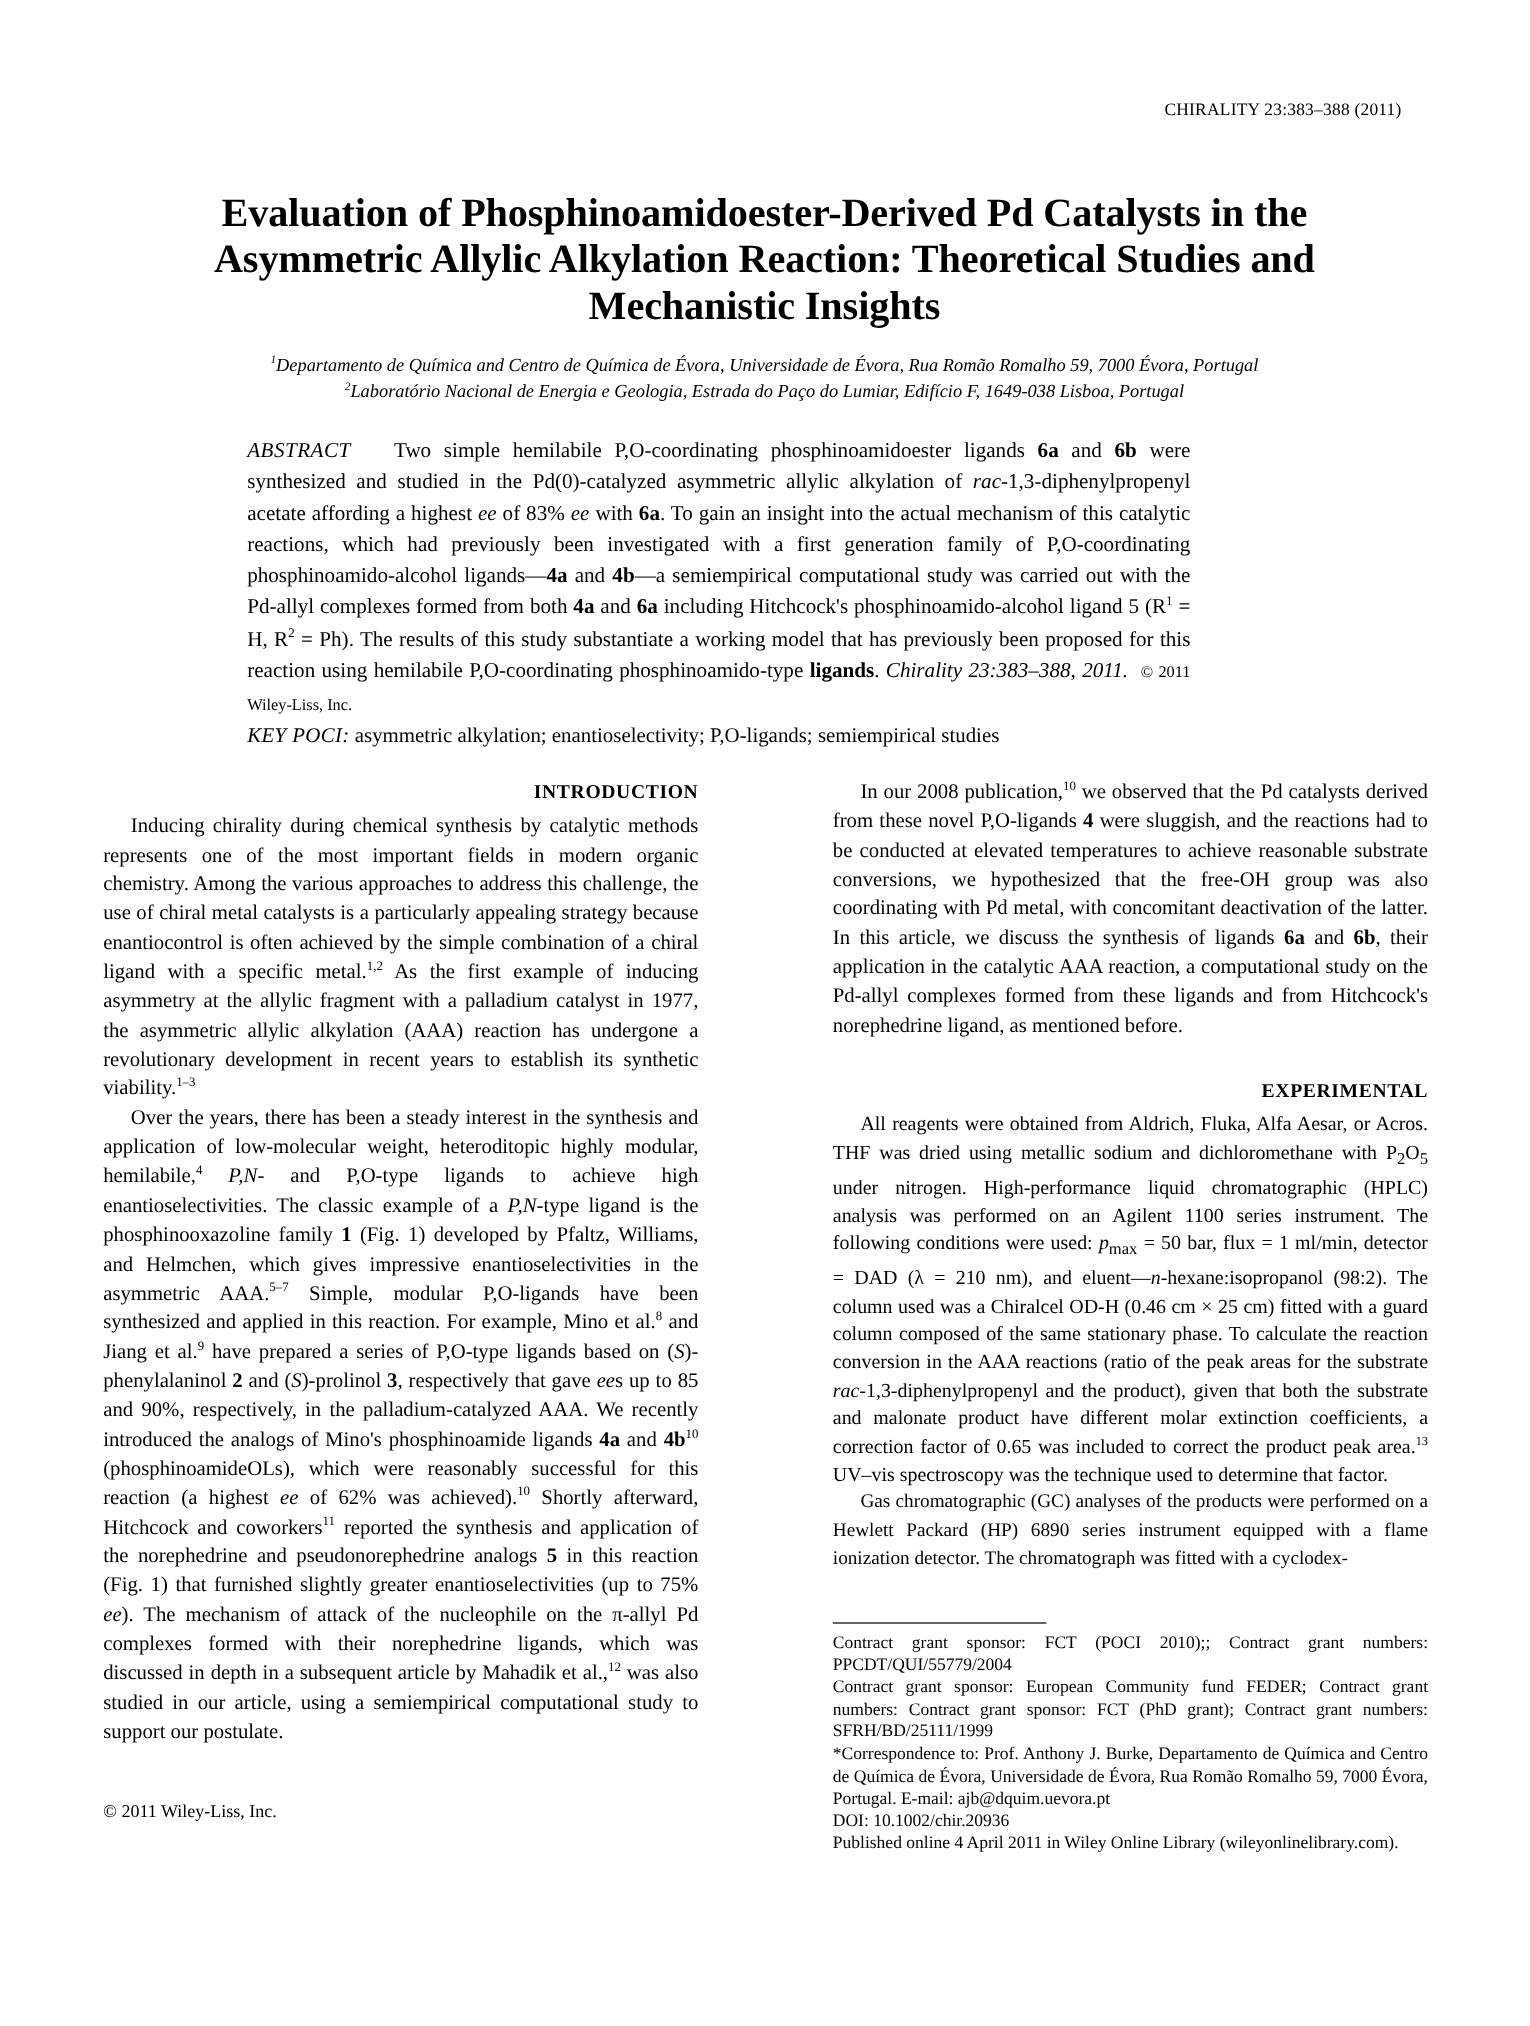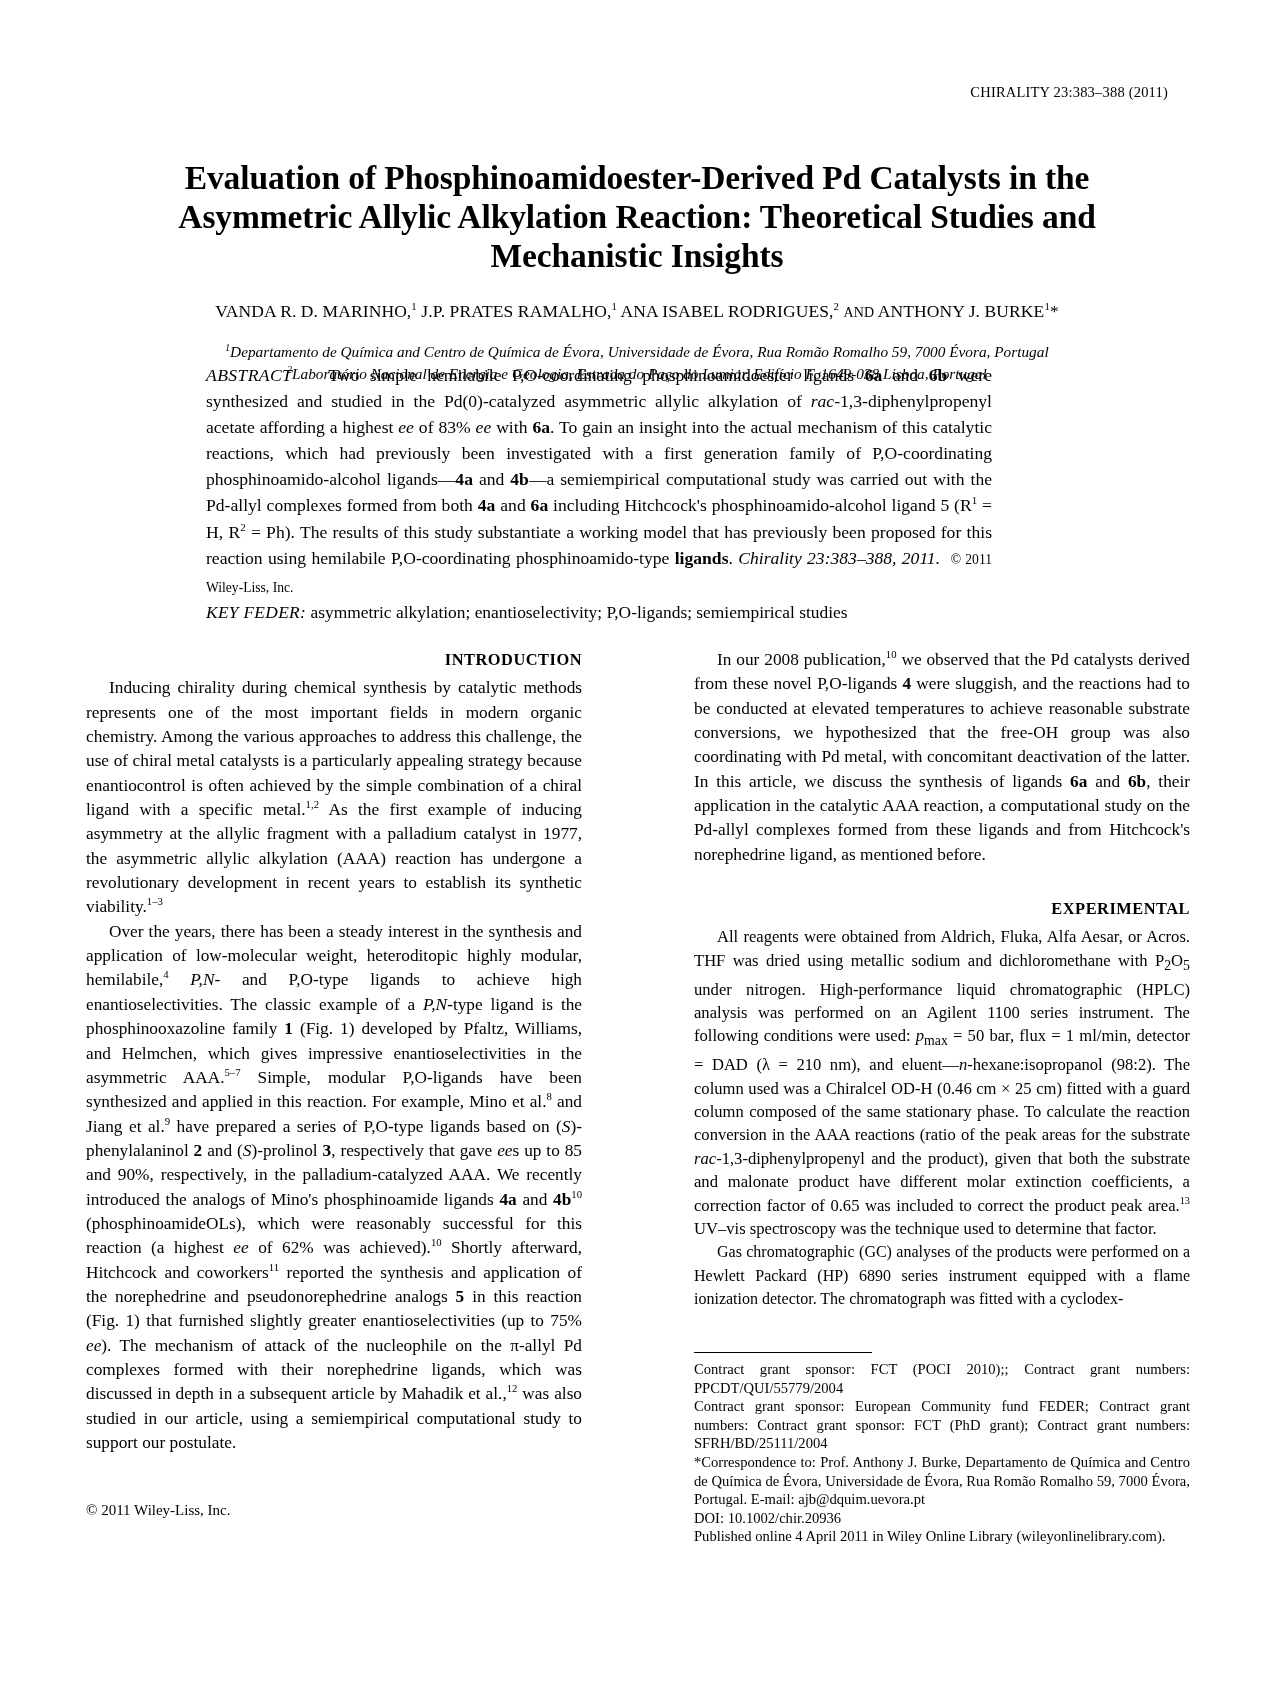--- a/index.html
+++ b/index.html
@@ -161,36 +161,33 @@
 </head>
 <body>
 
 <div class="page">
 
   <div class="running-head">CHIRALITY 23:383–388 (2011)</div>
 
   <div class="title-block">
     <h1 class="paper-title">Evaluation of Phosphinoamidoester-Derived Pd Catalysts in the Asymmetric Allylic Alkylation Reaction: Theoretical Studies and Mechanistic Insights</h1>
 
-    <div class="authors">
-      VANDA R. D. MARINHO,<sup>1</sup> J.P. PRATES RAMALHO,<sup>1</sup> ANA ISABEL RODRIGUES,<sup>2</sup> <span class="small">AND</span> ANTHONY J. BURKE<sup>1</sup>*
-    </div>
 
     <div class="affil">
       <div><sup>1</sup>Departamento de Química and Centro de Química de Évora, Universidade de Évora, Rua Romão Romalho 59, 7000 Évora, Portugal</div>
       <div><sup>2</sup>Laboratório Nacional de Energia e Geologia, Estrada do Paço do Lumiar, Edifício F, 1649-038 Lisboa, Portugal</div>
     </div>
   </div>
 
   <div class="abstract">
     <span class="abstract-label">ABSTRACT</span><span class="abstract-gap"></span>Two simple hemilabile P,O-coordinating phosphinoamidoester ligands <span class="b">6a</span> and <span class="b">6b</span> were synthesized and studied in the Pd(0)-catalyzed asymmetric allylic alkylation of <span class="i">rac</span>-1,3-diphenylpropenyl acetate affording a highest <span class="i">ee</span> of 83% <span class="i">ee</span> with <span class="b">6a</span>. To gain an insight into the actual mechanism of this catalytic reactions, which had previously been investigated with a first generation family of P,O-coordinating phosphinoamido-alcohol ligands—<span class="b">4a</span> and <span class="b">4b</span>—a semiempirical computational study was carried out with the Pd-allyl complexes formed from both <span class="b">4a</span> and <span class="b">6a</span> including Hitchcock's phosphinoamido-alcohol ligand 5 (R<sup>1</sup> = H, R<sup>2</sup> = Ph). The results of this study substantiate a working model that has previously been proposed for this reaction using hemilabile P,O-coordinating phosphinoamido-type <span class="b">ligands</span>. <span class="i">Chirality 23:383–388, 2011.</span> &nbsp;<span class="copy">© 2011 Wiley-Liss, Inc.</span>
   </div>
 
   <div class="keywords">
-    <span class="kw-label">KEY FEDER:</span>
+    <span class="kw-label">KEY POCI:</span>
     <span>asymmetric alkylation; enantioselectivity; P,O-ligands; semiempirical studies</span>
   </div>
 
   <div class="col col-left">
     <div class="sec-head">INTRODUCTION</div>
     <p>Inducing chirality during chemical synthesis by catalytic methods represents one of the most important fields in modern organic chemistry. Among the various approaches to address this challenge, the use of chiral metal catalysts is a particularly appealing strategy because enantiocontrol is often achieved by the simple combination of a chiral ligand with a specific metal.<sup>1,2</sup> As the first example of inducing asymmetry at the allylic fragment with a palladium catalyst in 1977, the asymmetric allylic alkylation (AAA) reaction has undergone a revolutionary development in recent years to establish its synthetic viability.<sup>1–3</sup></p>
     <p>Over the years, there has been a steady interest in the synthesis and application of low-molecular weight, heteroditopic highly modular, hemilabile,<sup>4</sup> <span class="i">P,N</span>- and P,O-type ligands to achieve high enantioselectivities. The classic example of a <span class="i">P,N</span>-type ligand is the phosphinooxazoline family <span class="b">1</span> (Fig. 1) developed by Pfaltz, Williams, and Helmchen, which gives impressive enantioselectivities in the asymmetric AAA.<sup>5–7</sup> Simple, modular P,O-ligands have been synthesized and applied in this reaction. For example, Mino et al.<sup>8</sup> and Jiang et al.<sup>9</sup> have prepared a series of P,O-type ligands based on (<span class="i">S</span>)-phenylalaninol <span class="b">2</span> and (<span class="i">S</span>)-prolinol <span class="b">3</span>, respectively that gave <span class="i">ee</span>s up to 85 and 90%, respectively, in the palladium-catalyzed AAA. We recently introduced the analogs of Mino's phosphinoamide ligands <span class="b">4a</span> and <span class="b">4b</span><sup>10</sup> (phosphinoamideOLs), which were reasonably successful for this reaction (a highest <span class="i">ee</span> of 62% was achieved).<sup>10</sup> Shortly afterward, Hitchcock and coworkers<sup>11</sup> reported the synthesis and application of the norephedrine and pseudonorephedrine analogs <span class="b">5</span> in this reaction (Fig. 1) that furnished slightly greater enantioselectivities (up to 75% <span class="i">ee</span>). The mechanism of attack of the nucleophile on the π-allyl Pd complexes formed with their norephedrine ligands, which was discussed in depth in a subsequent article by Mahadik et al.,<sup>12</sup> was also studied in our article, using a semiempirical computational study to support our postulate.</p>
   </div>
 
   <div class="col col-right">
@@ -200,21 +197,21 @@
     <div class="sec-head">EXPERIMENTAL</div>
 
     <p style="font-size:16.6px;line-height:23.4px;">All reagents were obtained from Aldrich, Fluka, Alfa Aesar, or Acros. THF was dried using metallic sodium and dichloromethane with P<sub>2</sub>O<sub>5</sub> under nitrogen. High-performance liquid chromatographic (HPLC) analysis was performed on an Agilent 1100 series instrument. The following conditions were used: <span class="i">p</span><sub>max</sub> = 50 bar, flux = 1 ml/min, detector = DAD (λ = 210 nm), and eluent—<span class="i">n</span>-hexane:isopropanol (98:2). The column used was a Chiralcel OD-H (0.46 cm × 25 cm) fitted with a guard column composed of the same stationary phase. To calculate the reaction conversion in the AAA reactions (ratio of the peak areas for the substrate <span class="i">rac</span>-1,3-diphenylpropenyl and the product), given that both the substrate and malonate product have different molar extinction coefficients, a correction factor of 0.65 was included to correct the product peak area.<sup>13</sup> UV–vis spectroscopy was the technique used to determine that factor.</p>
 
     <p style="font-size:16px;line-height:23.4px;">Gas chromatographic (GC) analyses of the products were performed on a Hewlett Packard (HP) 6890 series instrument equipped with a flame ionization detector. The chromatograph was fitted with a cyclodex-</p>
   </div>
 
   <div class="footnotes">
     <div class="fn-rule"></div>
     <p>Contract grant sponsor: FCT (POCI 2010);; Contract grant numbers: PPCDT/QUI/55779/2004</p>
-    <p>Contract grant sponsor: European Community fund FEDER; Contract grant numbers: Contract grant sponsor: FCT (PhD grant); Contract grant numbers: SFRH/BD/25111/2004</p>
+    <p>Contract grant sponsor: European Community fund FEDER; Contract grant numbers: Contract grant sponsor: FCT (PhD grant); Contract grant numbers: SFRH/BD/25111/1999</p>
     <p>*Correspondence to: Prof. Anthony J. Burke, Departamento de Química and Centro de Química de Évora, Universidade de Évora, Rua Romão Romalho 59, 7000 Évora, Portugal. E-mail: ajb@dquim.uevora.pt</p>
     <p>DOI: 10.1002/chir.20936</p>
     <p>Published online 4 April 2011 in Wiley Online Library (wileyonlinelibrary.com).</p>
   </div>
 
   <div class="bottom-copy">© 2011 Wiley-Liss, Inc.</div>
 
 </div>
 
 </body></html>

